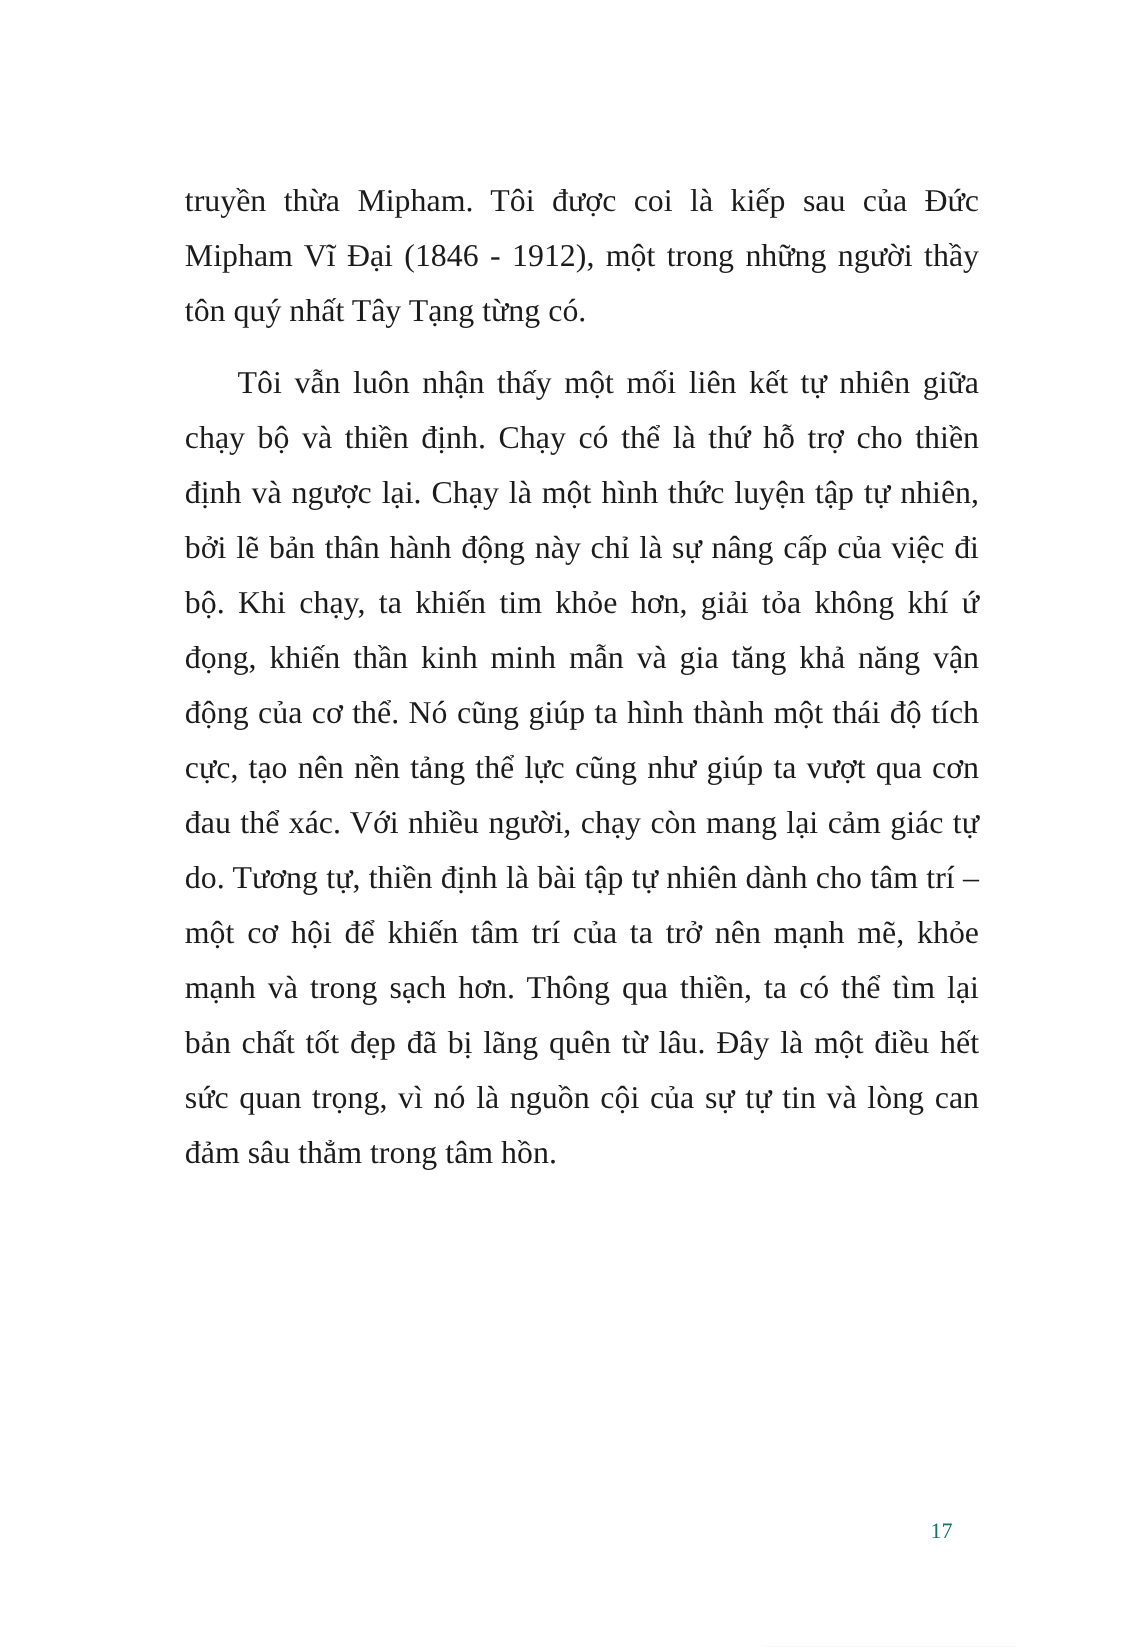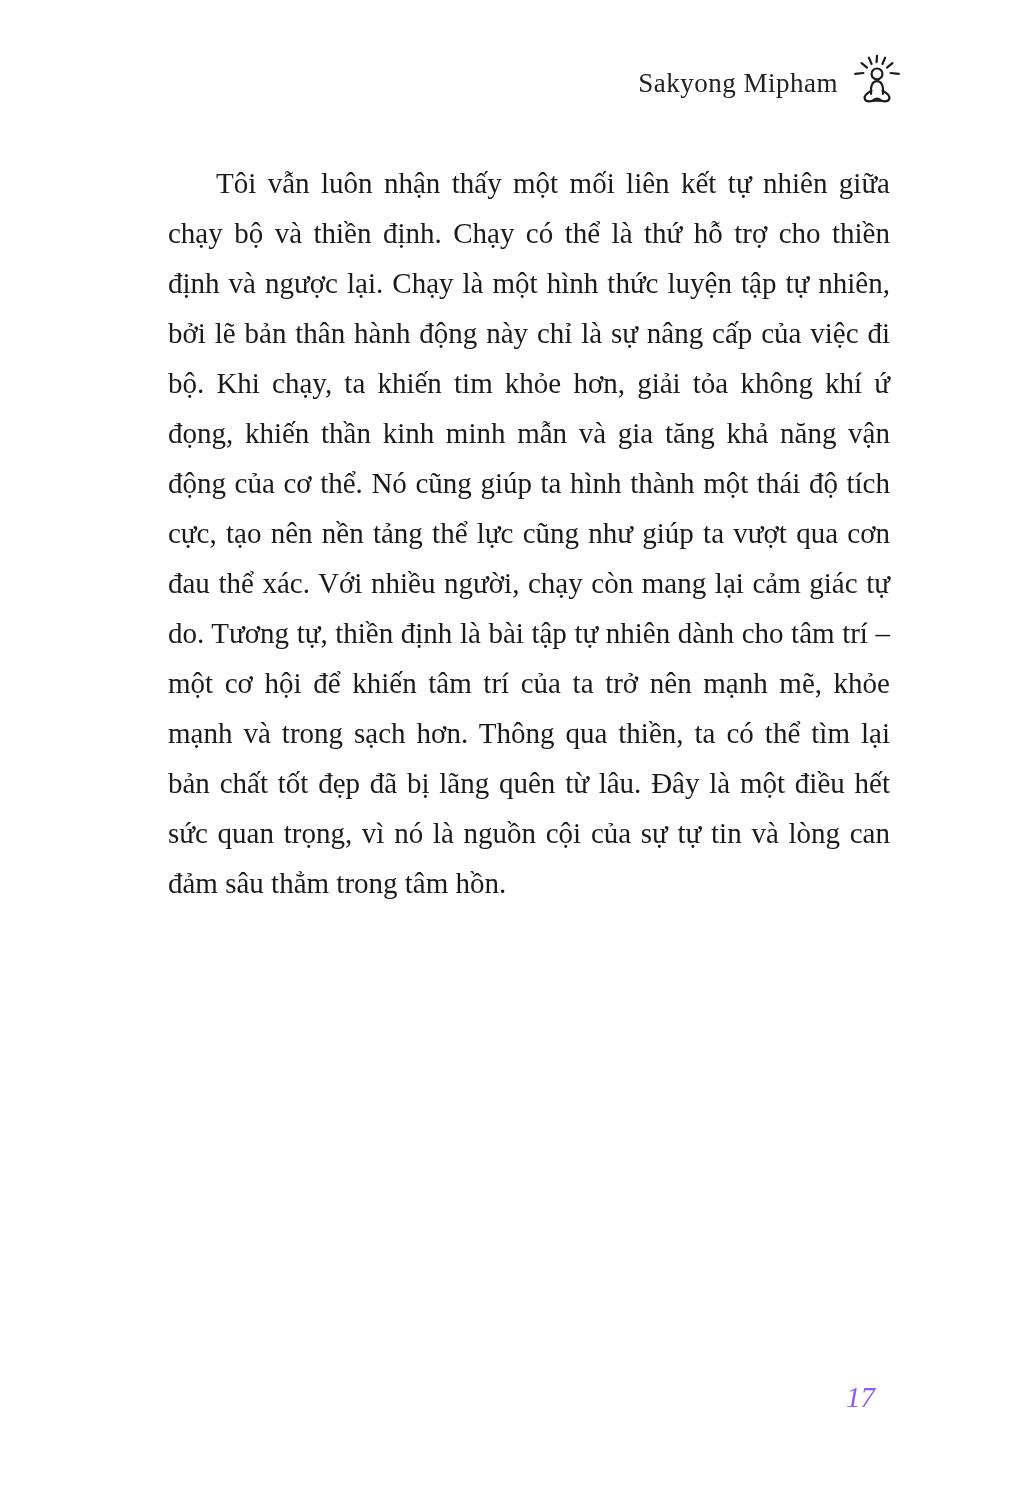--- a/index.html
+++ b/index.html
@@ -50,52 +50,30 @@
     margin: 0 0 15px 0;
     text-indent: 48px;
   }
   .body-text p.continuation {
     text-indent: 0;
   }
   .page-number {
     position: absolute;
     top: 1381px;
     left: 846px;
-    font-size: 29px;
-    color: #8b5cf6;
-    font-style: italic;
+    font-size: 20px;
+    color: #0f766e;
   }
 </style>
 </head>
 <body>
 
 <div class="page">
 
-  <header class="running-head">
-    <span class="author">Sakyong Mipham</span>
-    <span class="icon">
-      <svg width="58" height="62" viewBox="0 0 64 64" fill="none" stroke="#1b1b1b" stroke-width="2.4" stroke-linecap="round" stroke-linejoin="round">
-
-        <line x1="32" y1="2" x2="31.5" y2="9"></line>
-        <line x1="23" y1="4" x2="26" y2="11"></line>
-        <line x1="41" y1="4" x2="38" y2="11"></line>
-        <line x1="15" y1="10" x2="21" y2="15"></line>
-        <line x1="49" y1="10" x2="43" y2="15"></line>
-        <line x1="8" y1="22" x2="17" y2="21"></line>
-        <line x1="56" y1="22" x2="47" y2="21"></line>
-
-        <circle cx="32" cy="22" r="6"></circle>
-
-        <path d="M25.5 44 C24.5 34 27.5 30 32 30 C36.5 30 39.5 34 38.5 44"></path>
-
-        <path d="M26 40.5 C21 43 17.5 46.5 18.5 49.5 C19.5 52.5 24 52.5 28 51.5 L36 51.5 C40 52.5 44.5 52.5 45.5 49.5 C46.5 46.5 43 43 38 40.5"></path>
-        <path d="M27.5 51.5 C29.5 48.5 34.5 48.5 36.5 51.5"></path>
-      </svg>
-    </span>
-  </header>
 
   <main class="body-text">
+    <p class="continuation">truyền thừa Mipham. Tôi được coi là kiếp sau của Đức Mipham Vĩ Đại (1846 - 1912), một trong những người thầy tôn quý nhất Tây Tạng từng có.</p>
     <p>Tôi vẫn luôn nhận thấy một mối liên kết tự nhiên giữa chạy bộ và thiền định. Chạy có thể là thứ hỗ trợ cho thiền định và ngược lại. Chạy là một hình thức luyện tập tự nhiên, bởi lẽ bản thân hành động này chỉ là sự nâng cấp của việc đi bộ. Khi chạy, ta khiến tim khỏe hơn, giải tỏa không khí ứ đọng, khiến thần kinh minh mẫn và gia tăng khả năng vận động của cơ thể. Nó cũng giúp ta hình thành một thái độ tích cực, tạo nên nền tảng thể lực cũng như giúp ta vượt qua cơn đau thể xác. Với nhiều người, chạy còn mang lại cảm giác tự do. Tương tự, thiền định là bài tập tự nhiên dành cho tâm trí – một cơ hội để khiến tâm trí của ta trở nên mạnh mẽ, khỏe mạnh và trong sạch hơn. Thông qua thiền, ta có thể tìm lại bản chất tốt đẹp đã bị lãng quên từ lâu. Đây là một điều hết sức quan trọng, vì nó là nguồn cội của sự tự tin và lòng can đảm sâu thẳm trong tâm hồn.</p>
   </main>
 
   <div class="page-number">17</div>
 
 </div>
 
 </body></html>

